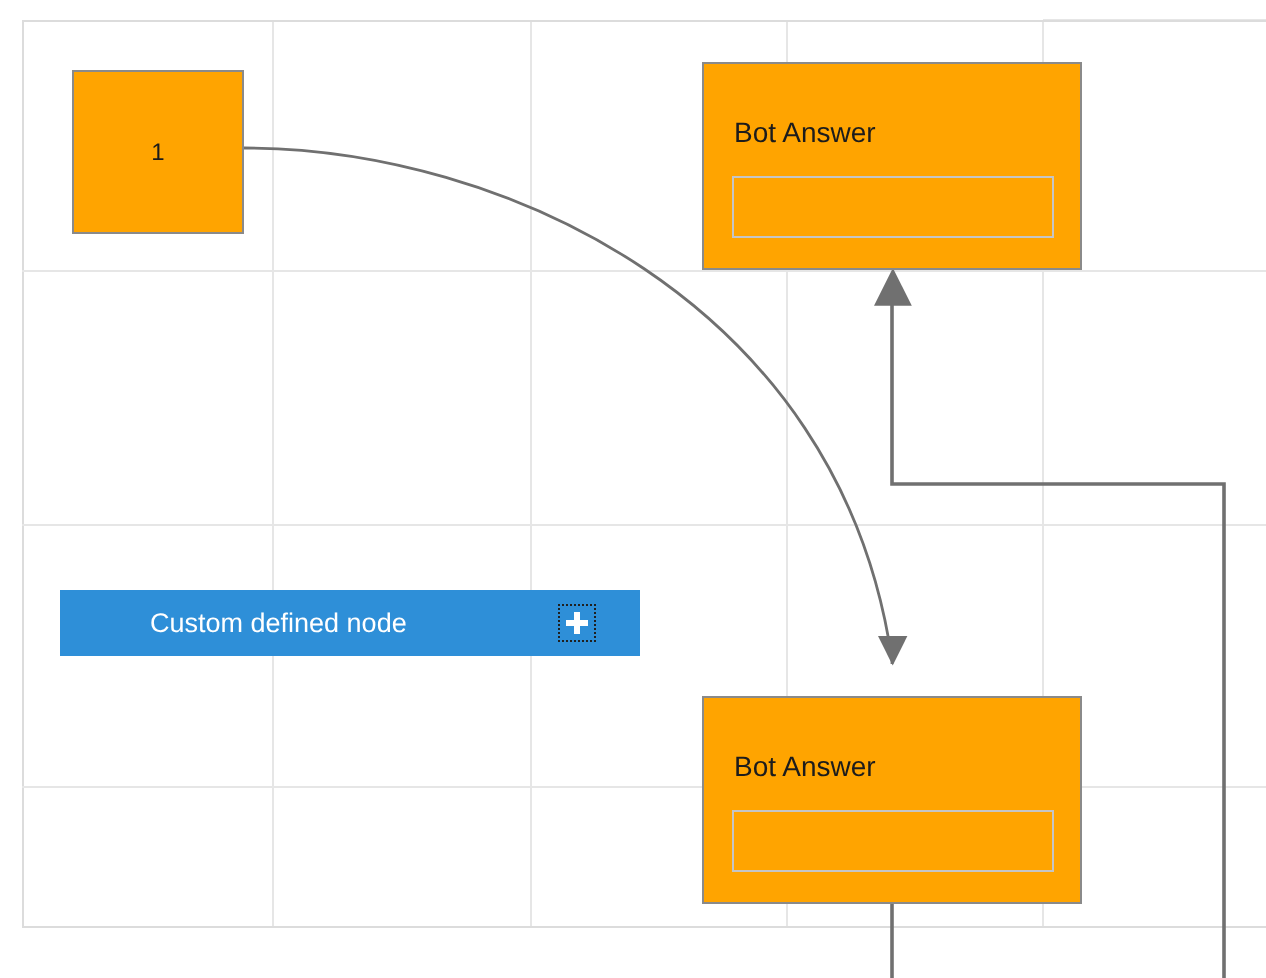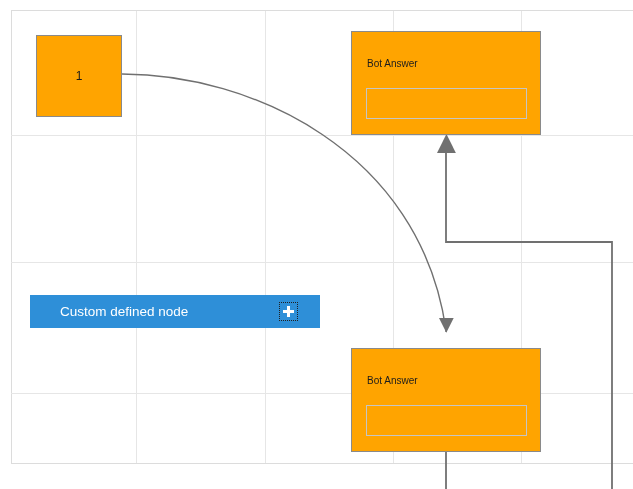--- a/index.html
+++ b/index.html
@@ -46,21 +46,21 @@
   }
   .node-simple-label {
     font-size: 12px;
     color: #1a1a1a;
     line-height: 1;
   }
   .node-title {
     position: absolute;
     left: 15px;
     top: 27px;
-    font-size: 10px;
+    font-size: 14px;
     color: #1c1c1c;
     line-height: 1;
     white-space: nowrap;
   }
   .node-field {
     position: absolute;
     left: 14px;
     top: 56px;
     width: 161px;
     height: 31px;
@@ -73,21 +73,21 @@
     position: absolute;
     box-sizing: border-box;
     background: #2e8fd8;
     display: flex;
     align-items: center;
   }
   .palette-label {
     flex: 1 1 auto;
     font-size: 13.5px;
     color: #ffffff;
-    padding-left: 30px;
+    padding-left: 45px;
     line-height: 1;
     white-space: nowrap;
   }
   .palette-add {
     width: 19px;
     height: 19px;
     margin-right: 22px;
     box-sizing: border-box;
     border: 1px dotted #202020;
     position: relative;

